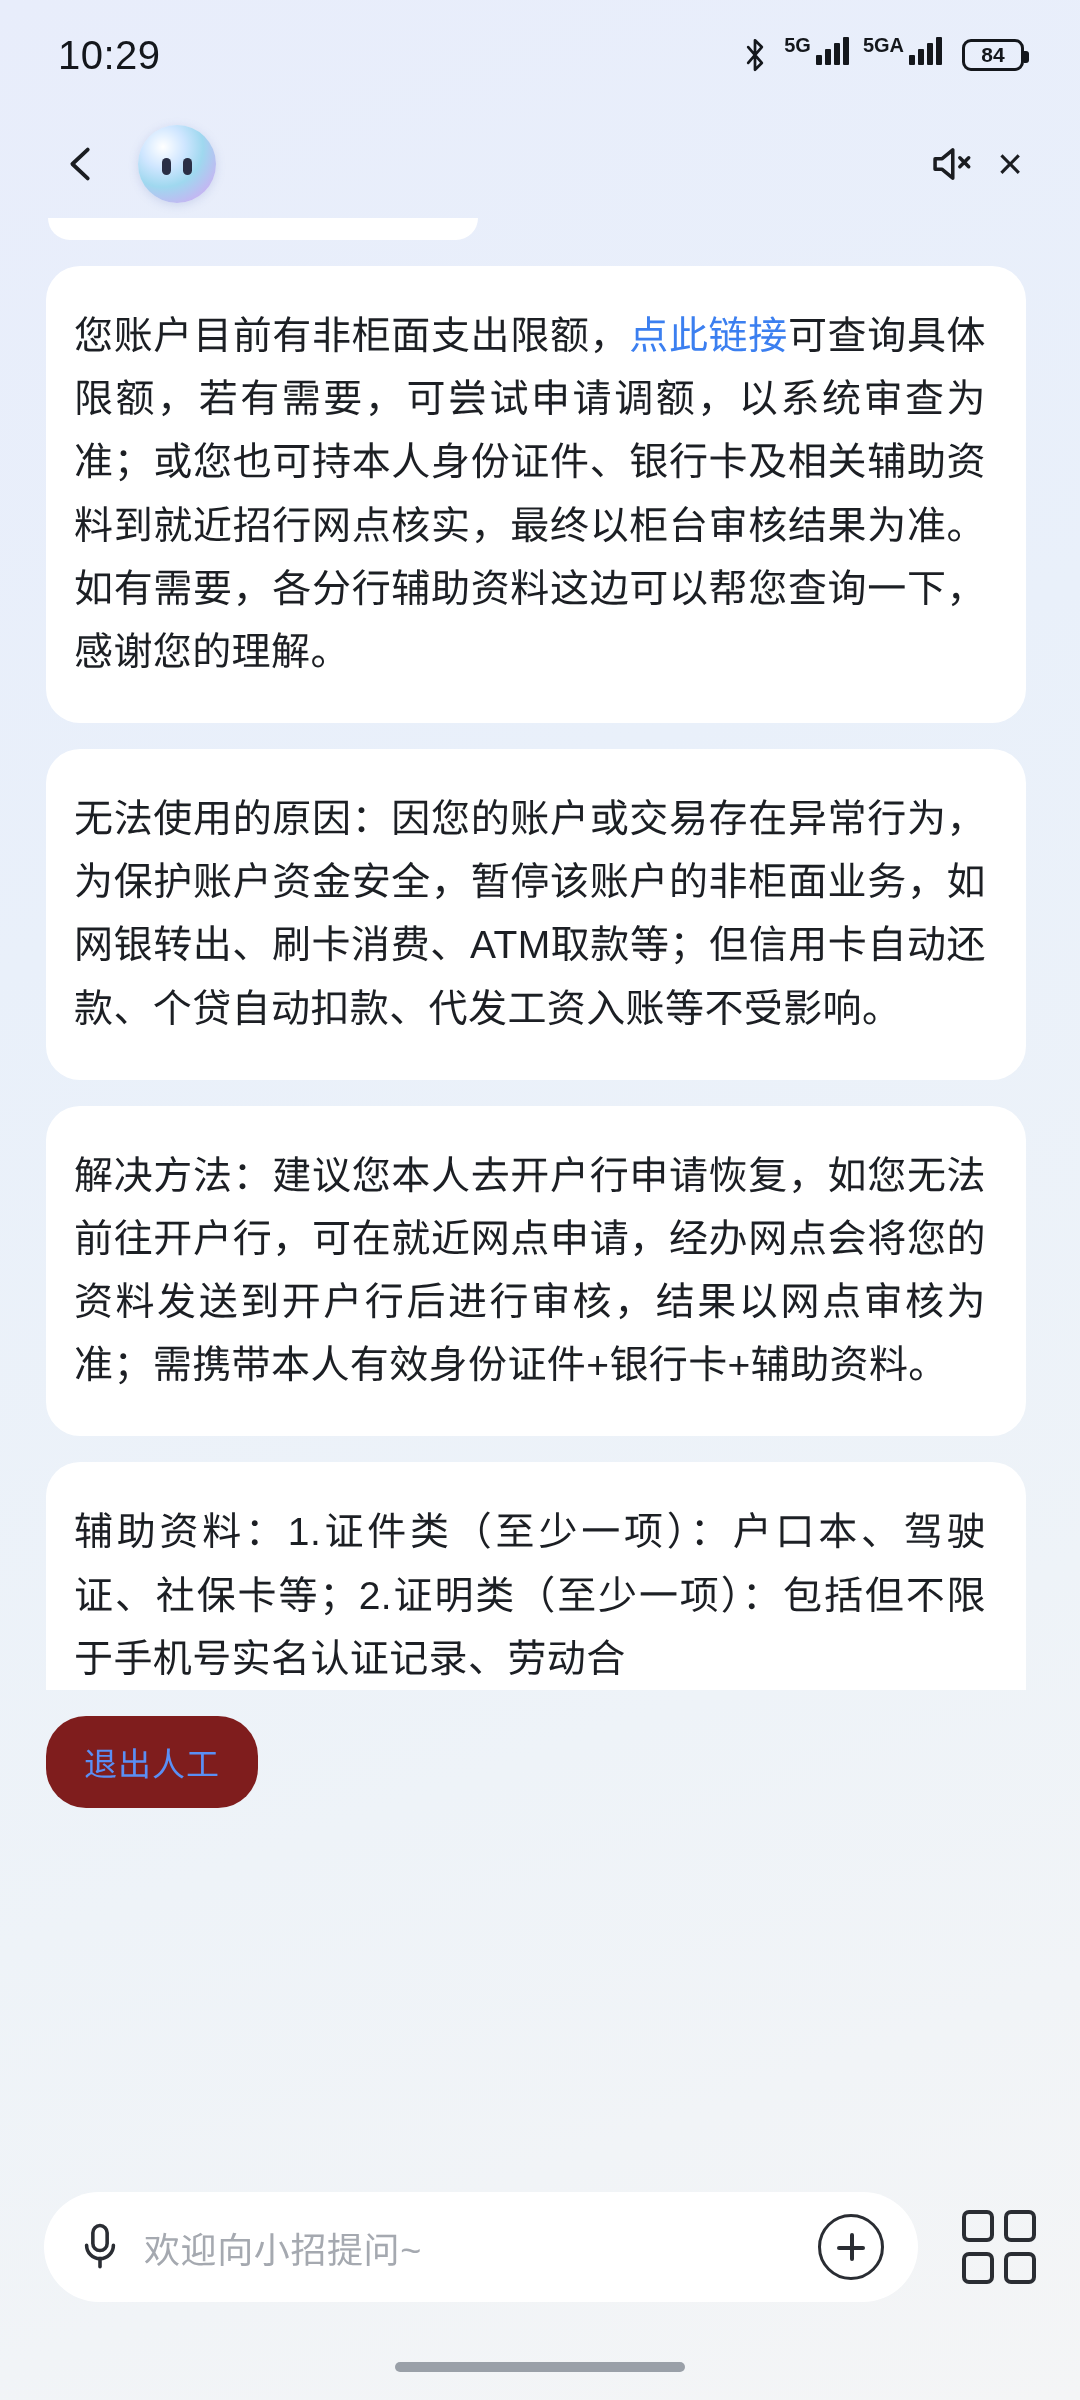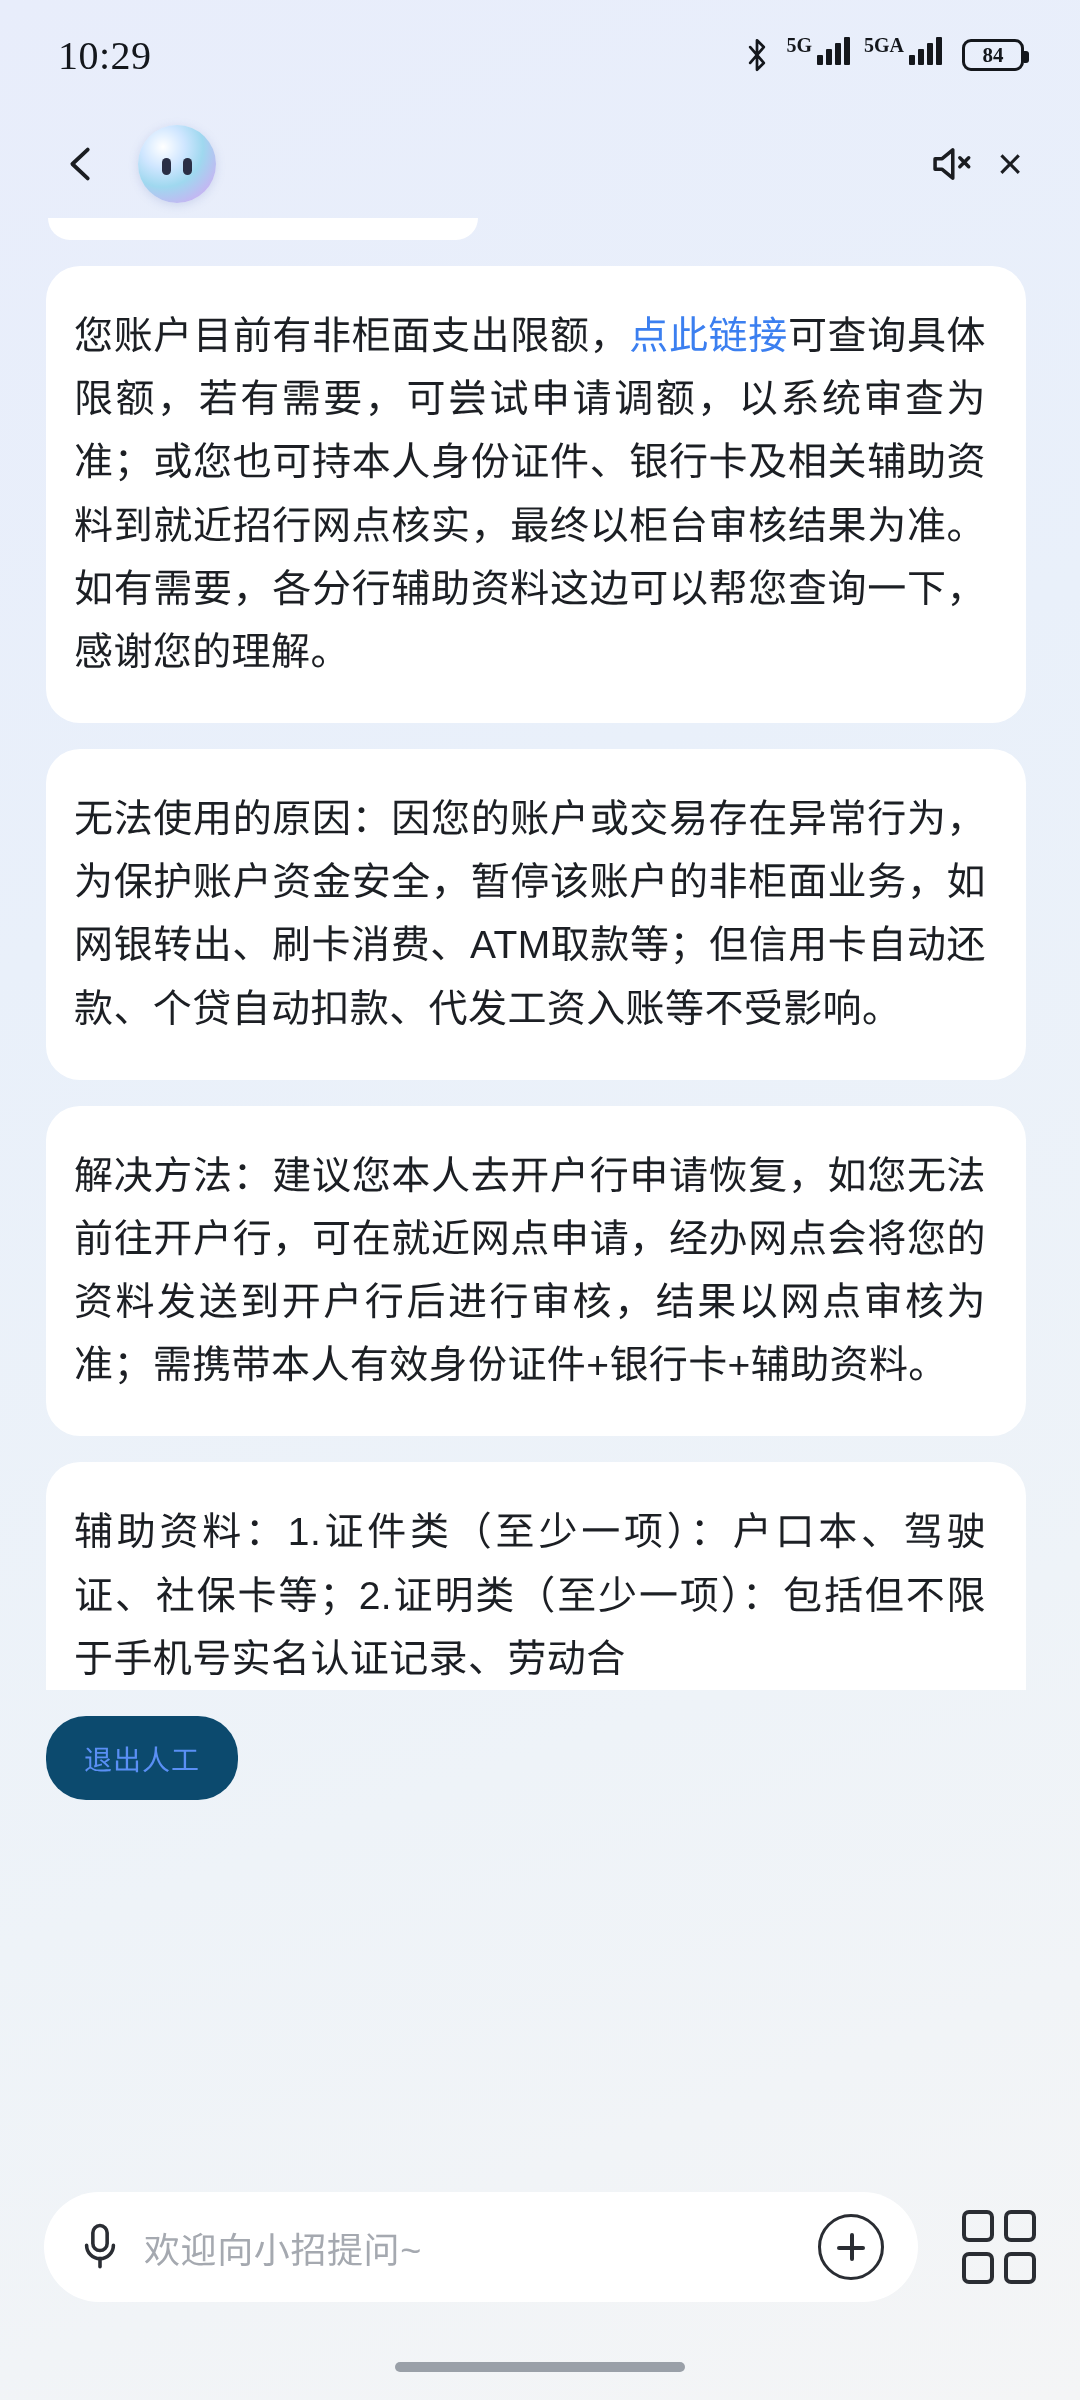--- a/index.html
+++ b/index.html
@@ -14,21 +14,20 @@
     overflow: hidden;
   }
 
   
   .statusbar {
     height: 110px;
     display: flex;
     align-items: center;
     justify-content: space-between;
     padding: 0 56px 0 58px;
-    font-family: Liberation Serif, serif;
   }
   .status-time {
     font-size: 40px;
     color: #14171c;
     letter-spacing: 0.5px;
     font-weight: 500;
   }
   .status-right {
     display: flex;
     align-items: center;
@@ -151,23 +150,23 @@
 
   
   .quick-row {
     padding: 0 46px;
     margin-top: 18px;
   }
   .chip {
     display: inline-flex;
     align-items: center;
     justify-content: center;
-    background: #0c4a6e;
+    background: #7f1d1d;
     color: #5a8ff5;
-    font-size: 28px;
+    font-size: 33px;
     border-radius: 40px;
     padding: 22px 38px;
     letter-spacing: 1px;
   }
 
   
   .inputbar {
     position: absolute;
     left: 0; right: 0;
     bottom: 98px;

